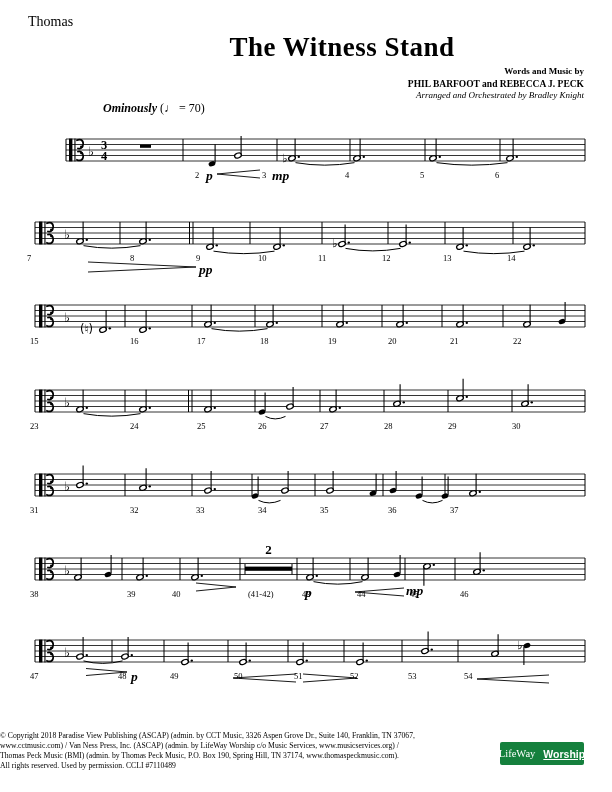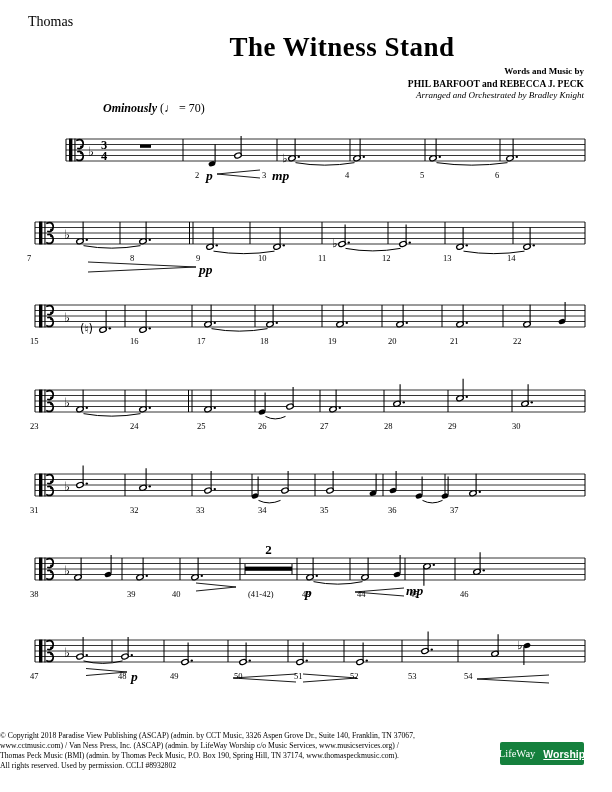--- a/index.html
+++ b/index.html
@@ -462,21 +462,21 @@
       <text class="num" x="294" y="679">51</text>
       <text class="num" x="350" y="679">52</text>
       <text class="num" x="408" y="679">53</text>
       <text class="num" x="464" y="679">54</text>
     </svg>
 
   <div class="copyright">
     <div>© Copyright 2018 Paradise View Publishing (ASCAP) (admin. by CCT Music, 3326 Aspen Grove Dr., Suite 140, Franklin, TN 37067,</div>
     <div>www.cctmusic.com) / Van Ness Press, Inc. (ASCAP) (admin. by LifeWay Worship c/o Music Services, www.musicservices.org) /</div>
     <div>Thomas Peck Music (BMI) (admin. by Thomas Peck Music, P.O. Box 190, Spring Hill, TN 37174, www.thomaspeckmusic.com).</div>
-    <div>All rights reserved. Used by permission. CCLI #8932802</div>
+    <div>All rights reserved. Used by permission. CCLI #7110489</div>
   </div>
 
   <div class="logo">
     <span class="lw">LifeWay</span>
     <span class="dv"></span>
     <span class="wo">Worship</span>
   </div>
 
 </div>
 

